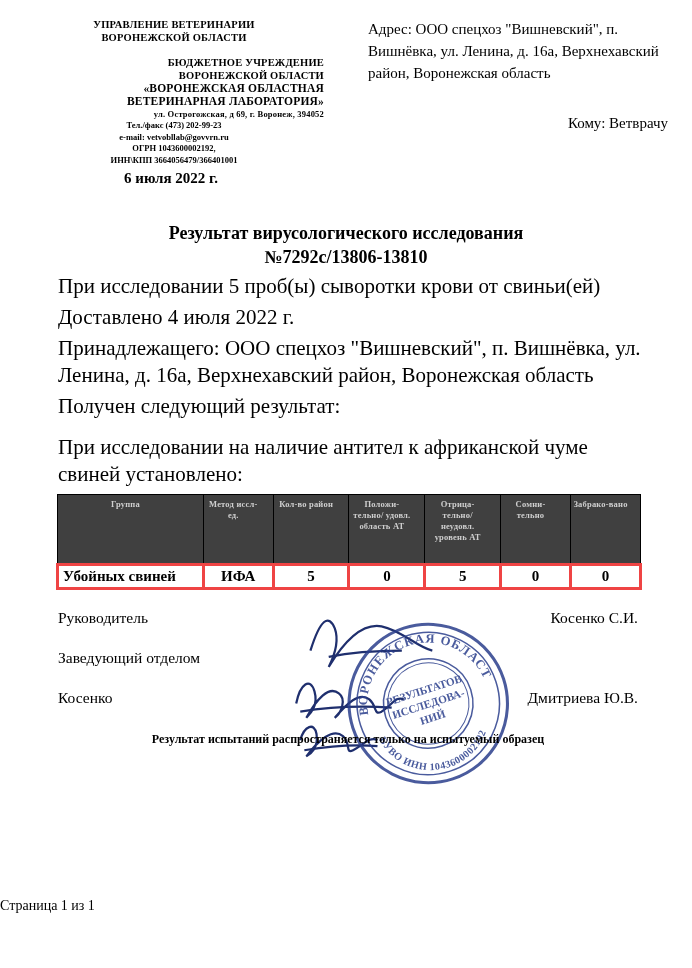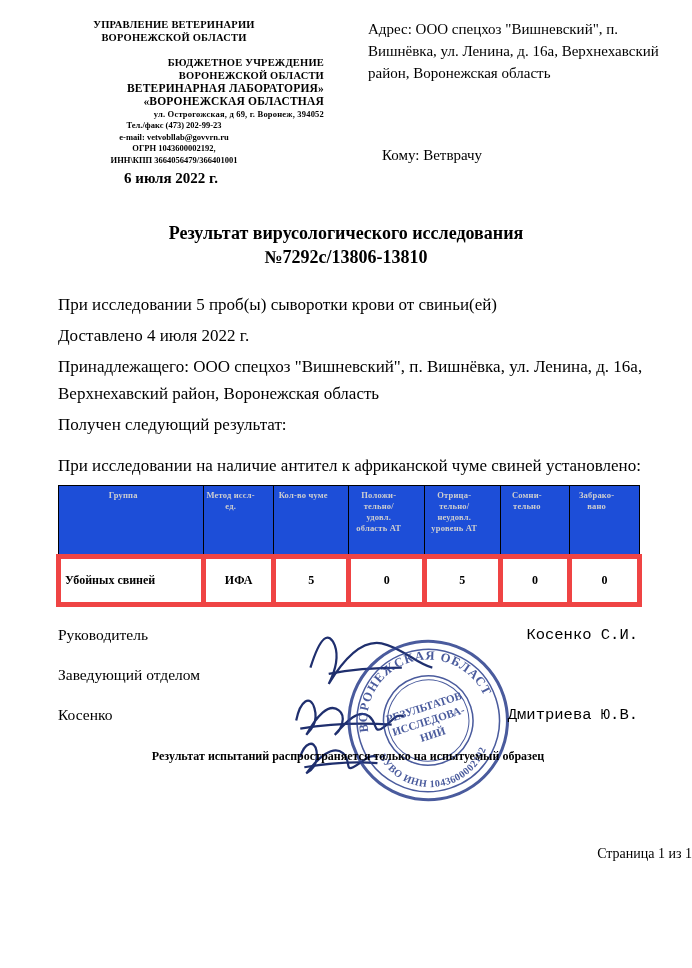--- a/index.html
+++ b/index.html
@@ -64,23 +64,23 @@
     line-height: 11.5px;
     margin-top: 0px;
   }
   .header-right {
     width: 300px;
     font-size: 15px;
     line-height: 22px;
     padding-top: 4px;
   }
   .komu {
-    margin-top: 60px;
+    margin-top: 28px;
     font-size: 15px;
-    text-align: left;
+    text-align: right;
     padding-left: 14px;
   }
 
   
   .date-line {
     margin-top: 4px;
     font-size: 15px;
     font-weight: bold;
     padding-left: 100px;
   }
@@ -89,24 +89,24 @@
   .title {
     margin-top: 34px;
     text-align: center;
     font-weight: bold;
     font-size: 18px;
     line-height: 24px;
   }
 
   
   .body-text {
-    margin-top: 22px;
+    margin-top: 4px;
     padding-left: 34px;
     padding-right: 20px;
-    font-size: 17px;
+    font-size: 21px;
     line-height: 27px;
   }
   .body-text p {
     margin: 0 0 4px 0;
   }
   .body-text .spaced {
     margin-top: 14px;
   }
 
   
@@ -114,42 +114,42 @@
     margin-top: 6px;
     padding-left: 32px;
     padding-right: 26px;
   }
   table.results {
     border-collapse: collapse;
     width: 100%;
     table-layout: fixed;
   }
   table.results th {
-    background: #1d4ed8;
+    background: #404040;
     color: #cfcfcf;
     border: 1px solid #000;
     font-size: 8.5px;
     font-weight: bold;
     line-height: 11px;
     height: 62px;
     vertical-align: top;
-    padding: 4px 18px 2px 2px;
+    padding: 4px 12px 2px 2px;
     text-align: center;
     letter-spacing: 0.2px;
   }
   table.results th.first {
     text-align: center;
   }
   table.results td {
-    border: 5px solid #ef4444;
-    font-size: 12px;
+    border: 3px solid #ef4444;
+    font-size: 15px;
     font-weight: bold;
     height: 19px;
     text-align: center;
-    padding: 12px 3px;
+    padding: 1px 3px;
   }
   table.results td.group {
     text-align: left;
     padding-left: 4px;
   }
   col.c1 { width: 25%; }
   col.c2 { width: 12%; }
   col.c3 { width: 13%; }
   col.c4 { width: 13%; }
   col.c5 { width: 13%; }
@@ -167,21 +167,21 @@
     display: flex;
     justify-content: space-between;
     font-size: 15.5px;
     line-height: 24px;
     height: 40px;
     align-items: flex-start;
     position: relative;
     z-index: 3;
   }
   .sig-role { }
-  .sig-name { text-align: left; font-family: Liberation Mono, monospace; }
+  .sig-name { text-align: left; }
 
   
   .stamp-layer {
     position: absolute;
     left: 0; top: 0; right: 0; bottom: 0;
     pointer-events: none;
     z-index: 2;
   }
 
   .footer-note {
@@ -190,41 +190,41 @@
     font-size: 12px;
     font-weight: bold;
     position: relative;
     z-index: 3;
   }
 
   .page-number {
     position: absolute;
     left: 0;
     right: 0;
-    top: 846px;
-    text-align: right;
+    top: 898px;
+    text-align: left;
     font-size: 14px;
   }
 </style>
 </head>
 <body>
 
 <div class="page">
 
   <div class="header">
     <div class="header-left">
       <div class="org-block1">
         <div>УПРАВЛЕНИЕ ВЕТЕРИНАРИИ</div>
         <div>ВОРОНЕЖСКОЙ ОБЛАСТИ</div>
       </div>
       <div class="org-block2">
         <div>БЮДЖЕТНОЕ УЧРЕЖДЕНИЕ</div>
         <div>ВОРОНЕЖСКОЙ ОБЛАСТИ</div>
+        <div class="big">«ВОРОНЕЖСКАЯ ОБЛАСТНАЯ</div>
         <div class="big">ВЕТЕРИНАРНАЯ ЛАБОРАТОРИЯ»</div>
-        <div class="big">«ВОРОНЕЖСКАЯ ОБЛАСТНАЯ</div>
         <div class="org-address">ул. Острогожская, д 69, г. Воронеж, 394052</div>
       </div>
       <div class="org-contacts">
         <div>Тел./факс  (473) 202-99-23</div>
         <div>e-mail: vetvobllab@govvrn.ru</div>
         <div>ОГРН 1043600002192,</div>
         <div>ИНН\КПП 3664056479/366401001</div>
       </div>
     </div>
     <div class="header-right">
@@ -256,21 +256,21 @@
           <col class="c3">
           <col class="c4">
           <col class="c5">
           <col class="c6">
           <col class="c7">
       </colgroup>
       <thead>
         <tr>
           <th class="first">Группа</th>
           <th>Метод иссл-ед.</th>
-          <th>Кол-во чуме</th>
+          <th>Кол-во район</th>
           <th>Положи-тельно/ удовл. область АТ</th>
           <th>Отрица-тельно/ неудовл. уровень АТ</th>
           <th>Сомни-тельно</th>
           <th>Забрако-вано</th>
         </tr>
       </thead>
       <tbody>
         <tr>
           <td class="group">Убойных свиней</td>
           <td>ИФА</td>

